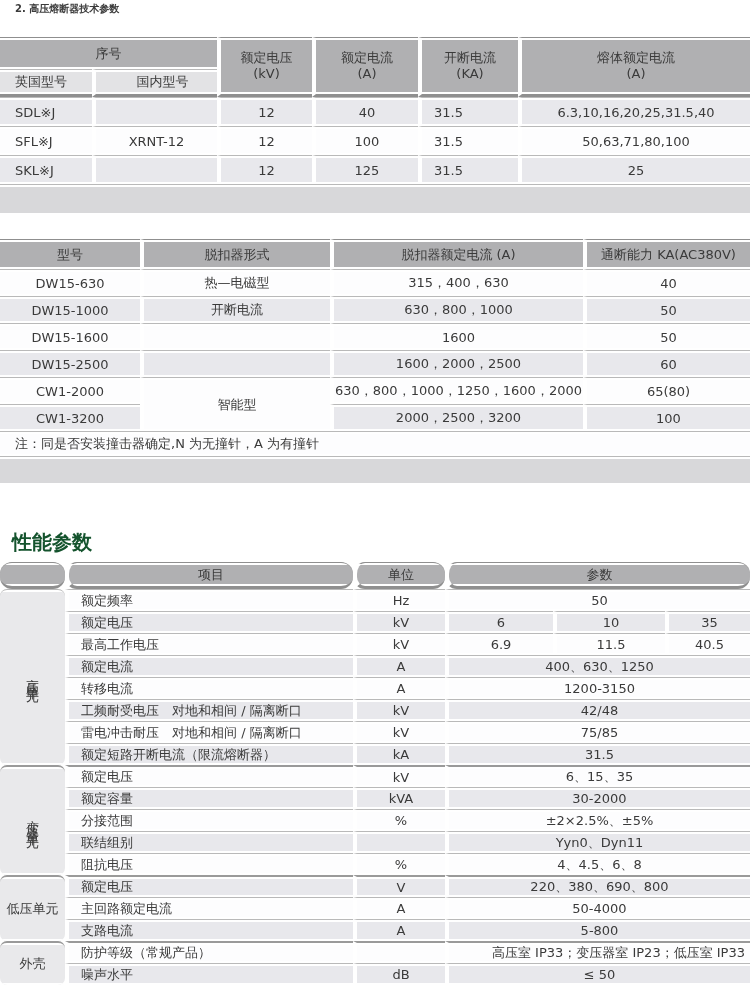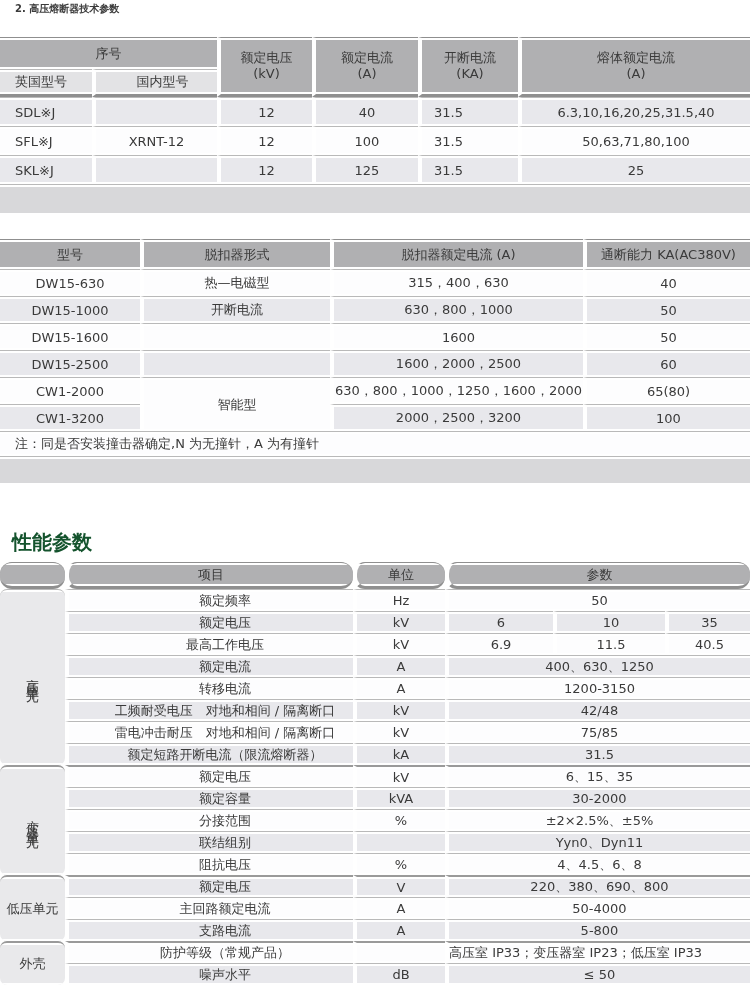--- a/index.html
+++ b/index.html
@@ -26,22 +26,22 @@
   .g   { background-color:#e8e8ec; }
   .hd  { background-color:#b0b0b2; border-top-color:#8f8f8f; }
   .hd2 { background-color:#e3e3e5;padding-left:12px; }
   .grp { background-color:#e9e9eb;border-radius:7px; }
   .hb  { border-bottom:3px solid #8f8f8f; }
   .strip td { height:8px; background-color:#d8d8da; background-image:none; box-shadow:inset 0 2px 0 #ffffff; }
 
   .l { display:block; line-height:1.25; }
   .pl  { text-align:left; padding-left:15px; }
   .al  { text-align:left; padding-left:12px; }
-  .item{ text-align:center; padding-left:28px; }
-  .ar  { text-align:left; padding-right:5px; }
+  .item{ text-align:left; padding-left:12px; }
+  .ar  { text-align:right; padding-right:5px; }
 
   .t1 { margin-top:21px; }
   .t1 td { height:29px; }
   .t1 tr.hrow1 td { height:32px; }
   .t1 tr.hrow2 td { height:28px; }
 
   .t2 { margin-top:26px; }
   .t2 td { height:27px; }
   .t2 tr.hrow td { height:30px; }
   .t2 tr.note td { height:25px; }

